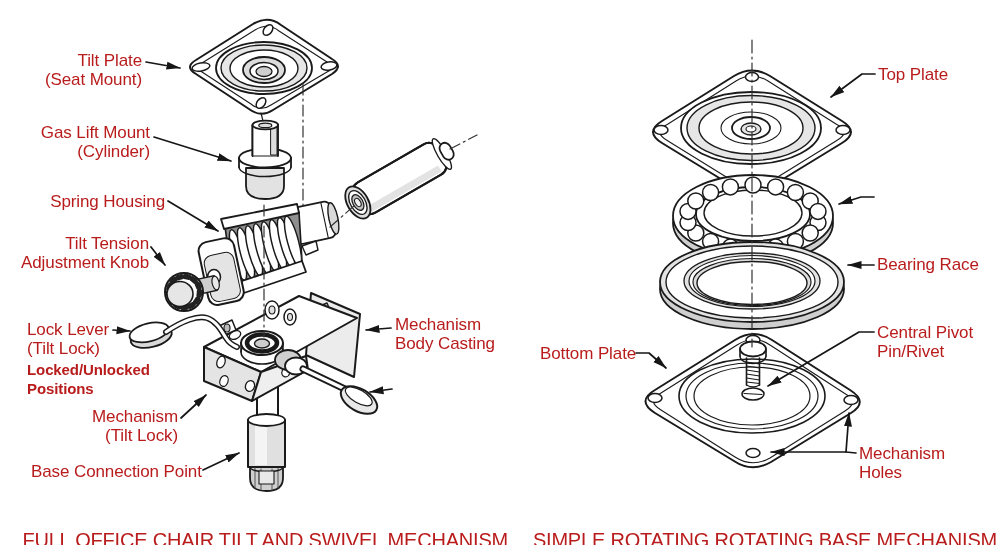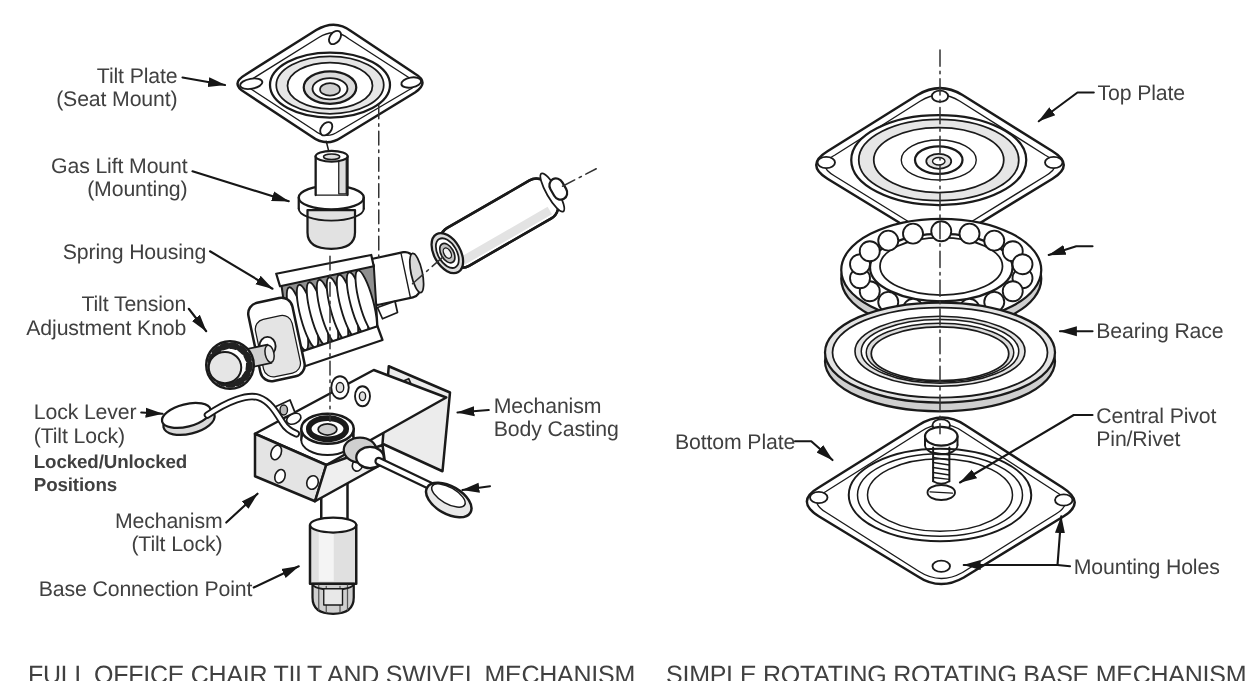--- a/index.html
+++ b/index.html
@@ -1,18 +1,18 @@
 <!DOCTYPE html>
 <html><head>
 <meta charset="utf-8">
 <title>Diagram</title>
 <style>
   html,body{margin:0;padding:0;background:#fff;}
   .stage{position:relative;width:1000px;height:545px;background:#fff;overflow:hidden;
-         font-family:"Liberation Sans",sans-serif;color:#404040;}
+         font-family:"Liberation Sans",sans-serif;color:#b91c1c;}
   .stage svg{position:absolute;left:0;top:0;}
   .lbl{position:absolute;font-size:17px;line-height:19px;white-space:pre-line;letter-spacing:-0.1px;}
   .r{text-align:right;}
   .sm{font-size:15px;line-height:18.5px;font-weight:bold;}
   .cap{position:absolute;font-size:20px;letter-spacing:-0.2px;text-align:right;white-space:nowrap;margin-top:21px;}
 </style>
 </head>
 <body>
 
 <div class="stage">
@@ -266,36 +266,36 @@
     <path d="M874,332 L859,332 L768,386" marker-end="url(#arr)"></path>
     <path d="M636,353 L649,353 L666,368" marker-end="url(#arr)"></path>
     <path d="M856,453 L846,452 L771,452" marker-end="url(#arr)"></path>
     <path d="M846,452 L849,413" marker-end="url(#arr)"></path>
   </g>
 </svg>
 
   <div class="lbl r" style="left:30px;top:51px;width:112px">Tilt Plate
 (Seat Mount)</div>
   <div class="lbl r" style="left:38px;top:123px;width:112px">Gas Lift Mount
-(Mounting)</div>
+(Cylinder)</div>
   <div class="lbl r" style="left:20px;top:234px;width:129px">Tilt Tension
 Adjustment Knob</div>
   <div class="lbl r" style="left:38px;top:192px;width:127px">Spring Housing</div>
   <div class="lbl" style="left:27px;top:320px;width:110px">Lock Lever
 (Tilt Lock)</div>
   <div class="lbl sm" style="left:27px;top:361px;width:135px">Locked/Unlocked
 Positions</div>
   <div class="lbl r" style="left:58px;top:407px;width:120px">Mechanism
 (Tilt Lock)</div>
   <div class="lbl" style="left:31px;top:462px;width:172px">Base Connection Point</div>
   <div class="lbl" style="left:395px;top:315px;width:120px">Mechanism
 Body Casting</div>
 
   <div class="lbl" style="left:878px;top:65px;width:100px">Top Plate</div>
   <div class="lbl" style="left:877px;top:255px;width:110px">Bearing Race</div>
   <div class="lbl" style="left:877px;top:323px;width:110px">Central Pivot
 Pin/Rivet</div>
   <div class="lbl" style="left:540px;top:344px;width:100px">Bottom Plate</div>
-  <div class="lbl" style="left:859px;top:444px;width:125px">Mounting Holes</div>
+  <div class="lbl" style="left:859px;top:444px;width:125px">Mechanism Holes</div>
 
   <div class="cap" style="left:17px;top:508px;width:491px">FULL OFFICE CHAIR TILT AND SWIVEL MECHANISM</div>
   <div class="cap" style="left:527px;top:508px;width:470px">SIMPLE ROTATING ROTATING BASE MECHANISM</div>
 </div>
 
 </body></html>

